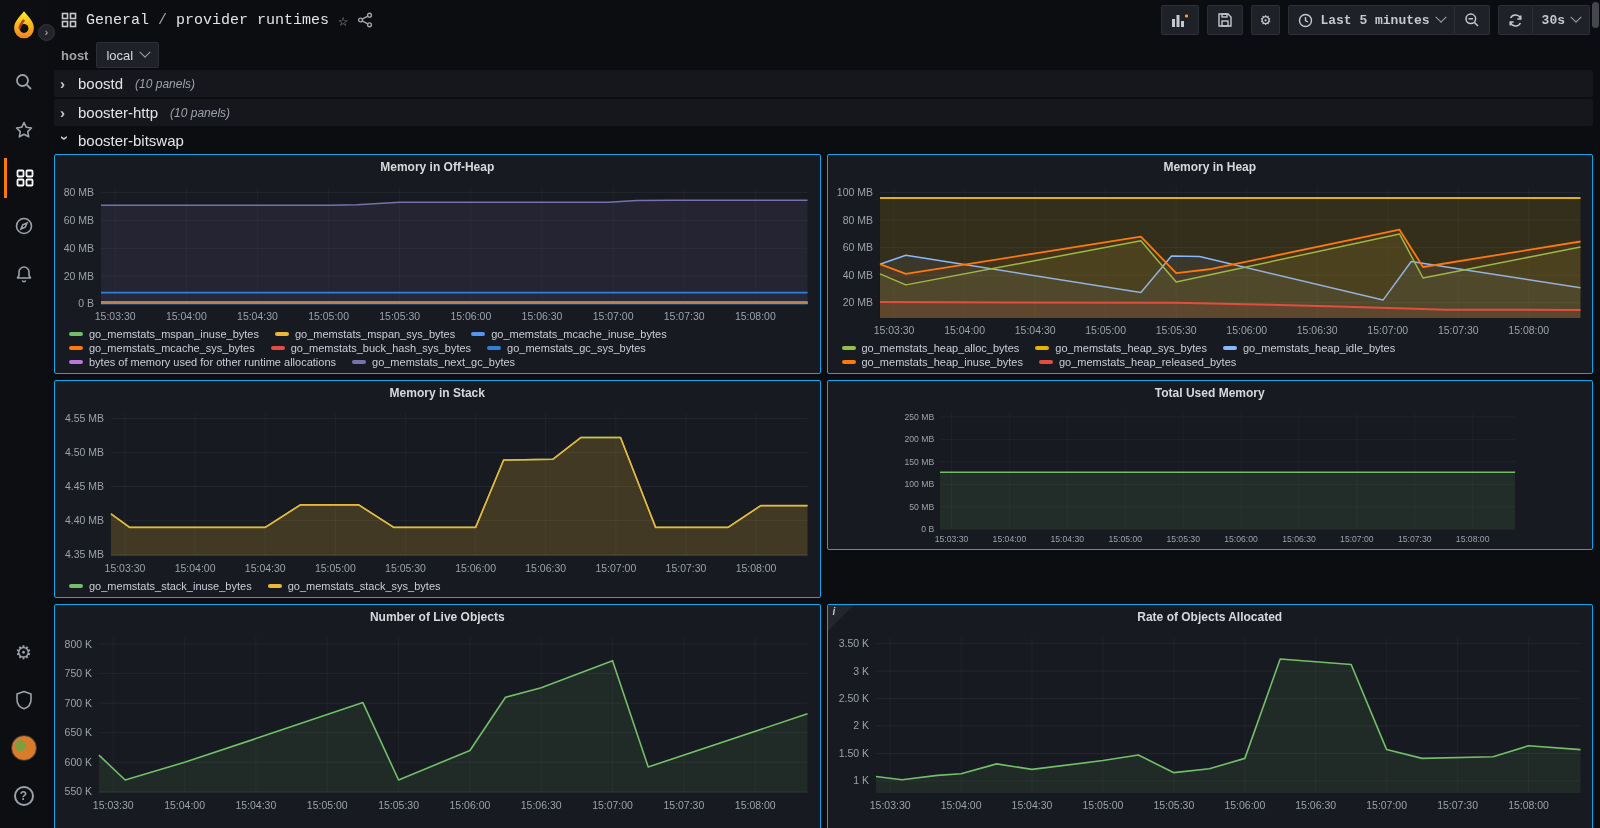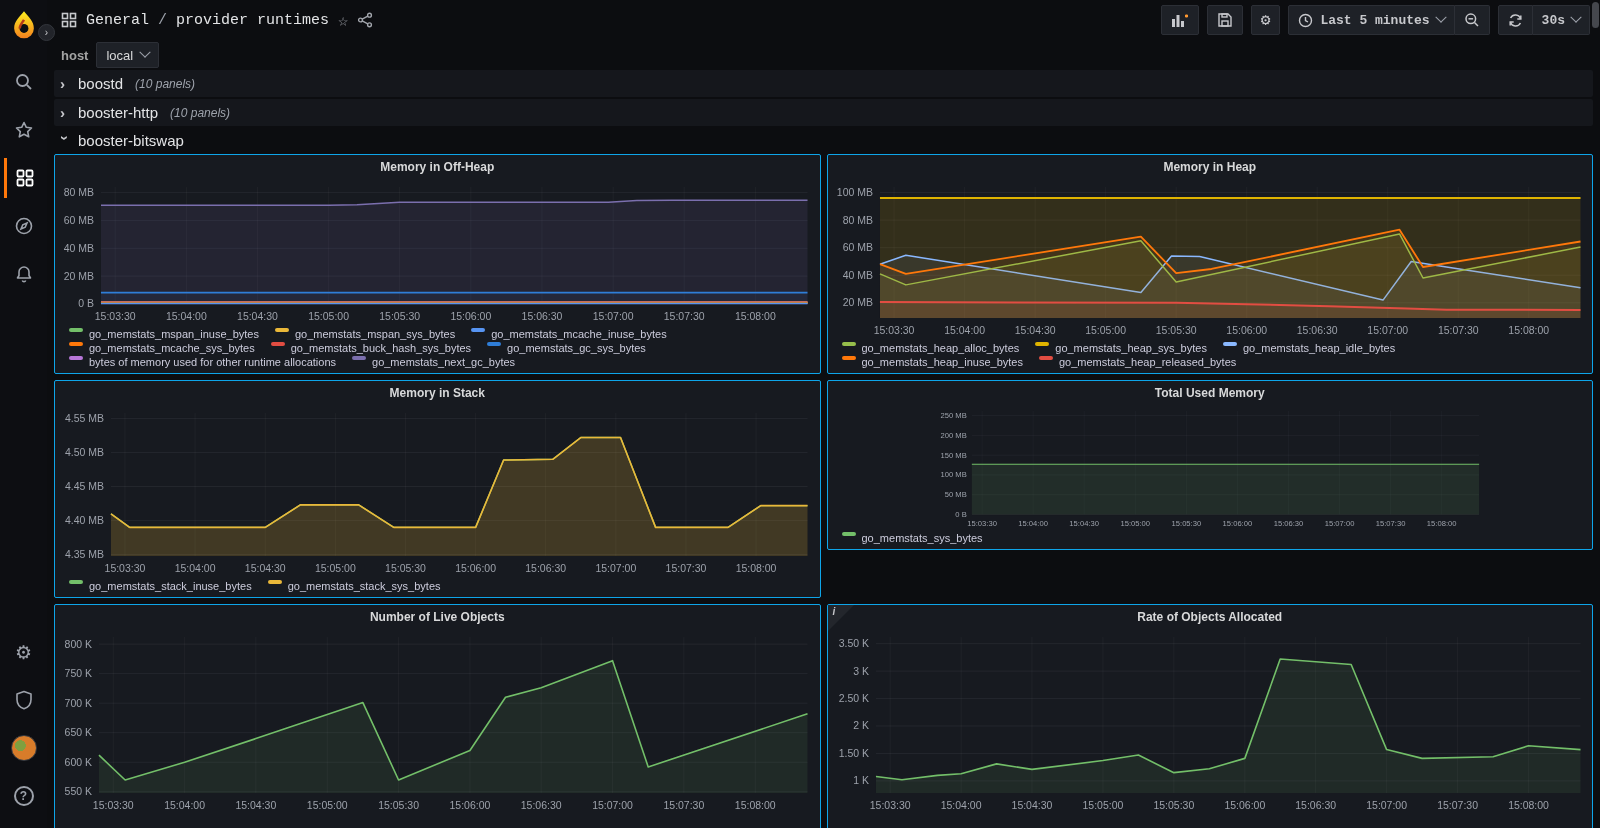--- a/index.html
+++ b/index.html
@@ -60,21 +60,21 @@
 
   .panel-row { display:grid; grid-template-columns:1fr 1fr; gap:6px; margin-bottom:6px; }
   .panel { background:#171a20; border:1px solid #0ea5e9; border-radius:2px;
     display:flex; flex-direction:column; position:relative; overflow:hidden; }
   .panel-title { height:24px; line-height:24px; text-align:center; font-size:12px; font-weight:bold;
     color:#d8d9da; cursor:pointer; flex:none; }
   .chart { width:100%; flex:1; min-height:0; display:block; }
   .chart.fixed { flex:none; }
   .legend { flex:none; display:flex; flex-wrap:wrap; column-gap:16px; row-gap:2px;
     padding:0 10px 5px 14px; }
-  .legend-item { display:flex; gap:6px; cursor:pointer; }
+  .legend-item { display:flex; align-items:center; gap:6px; cursor:pointer; }
   .legend-swatch { width:14px; height:4px; border-radius:2px; display:inline-block; }
   .legend-label { font-size:11px; color:#ccccdc; }
   .tick { fill:#9da2ab; font-size:10.5px; font-family:"Liberation Sans", sans-serif; }
 
   .info-corner { position:absolute; left:0; top:0; width:0; height:0;
     border-top:26px solid #23262c; border-right:26px solid transparent; cursor:pointer; }
   .info-corner span { position:absolute; top:-25px; left:5px; font-size:10px; font-weight:bold;
     color:#c7c8cc; font-style:italic; }
 
   .scroll-thumb { position:fixed; right:1px; top:2px; width:7px; height:26px;
@@ -477,26 +477,20 @@
             <text class="tick" x="47" y="99.9" text-anchor="end">100 MB</text>
             <line x1="54" y1="69.1" x2="753" y2="69.1" stroke="rgba(204,204,220,0.07)"></line>
             <text class="tick" x="47" y="72.6" text-anchor="end">150 MB</text>
             <line x1="54" y1="41.8" x2="753" y2="41.8" stroke="rgba(204,204,220,0.07)"></line>
             <text class="tick" x="47" y="45.3" text-anchor="end">200 MB</text>
             <line x1="54" y1="14.5" x2="753" y2="14.5" stroke="rgba(204,204,220,0.07)"></line>
             <text class="tick" x="47" y="18.0" text-anchor="end">250 MB</text>
             <polygon points="54.0,151 54.0,81.7 753.0,81.7 753.0,151" fill="#73BF69" fill-opacity="0.12"></polygon>
             <polyline points="54.0,81.7 753.0,81.7" fill="none" stroke="#73BF69" stroke-width="1.6" stroke-linejoin="round"></polyline>
           </svg>
-        <div class="legend">
-            <div class="legend-item">
-              <span class="legend-swatch" style="background: rgb(115, 191, 105);"></span>
-              <span class="legend-label">go_memstats_sys_bytes</span>
-            </div>
-          </div>
       </div>
     </div>
 
     <div class="panel-row">
       <div class="panel" style="height:258px">
         <div class="panel-title">Number of Live Objects</div>
         <svg class="chart fixed" style="height:188px" viewBox="0 0 765 188">
             <line x1="58.3" y1="8" x2="58.3" y2="164" stroke="rgba(204,204,220,0.05)"></line>
             <text class="tick" x="58.3" y="180" text-anchor="middle">15:03:30</text>
             <line x1="129.7" y1="8" x2="129.7" y2="164" stroke="rgba(204,204,220,0.05)"></line>

